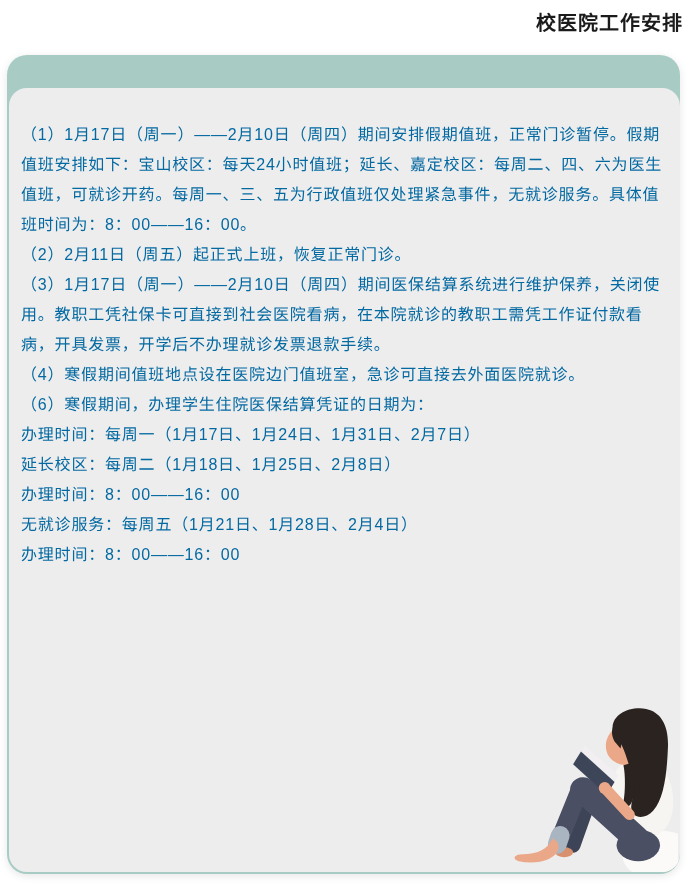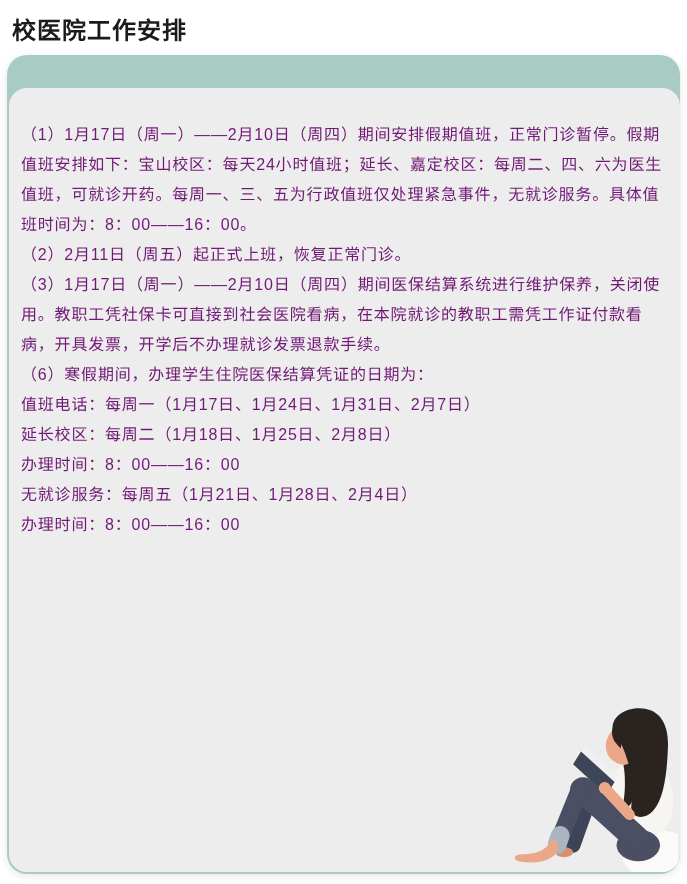--- a/index.html
+++ b/index.html
@@ -5,24 +5,24 @@
   * { box-sizing: border-box; }
   html, body { margin: 0; padding: 0; }
   body {
     width: 687px; height: 884px;
     background: #ffffff;
     font-family: "Liberation Sans", sans-serif;
     overflow: hidden;
     position: relative;
   }
   .page-title {
-    margin: 12px;
+    margin: 4px;
     padding-top: 8px;
-    text-align: left;
-    font-size: 24px;
+    text-align: right;
+    font-size: 20px;
     line-height: 22px;
     font-weight: 700;
     color: #1b1b1b;
     letter-spacing: 1px;
   }
   .notice {
     position: absolute;
     left: 7px; top: 55px;
     width: 673px; height: 819px;
   }
@@ -57,26 +57,27 @@
 </head>
 <body>
 
 <div class="page">
 
   <h1 class="page-title" style="color: rgb(27, 27, 27);">校医院工作安排</h1>
 
   <div class="notice">
     <div class="band" style="background: rgb(168, 204, 196);"></div>
     <div class="card" style="background: rgb(238, 237, 238);">
-      <div class="content" style="color: #701a75;">
+      <div class="content" style="color: #0369a1;">
         <p>（1）1月17日（周一）——2月10日（周四）期间安排假期值班，正常门诊暂停。假期值班安排如下：宝山校区：每天24小时值班；延长、嘉定校区：每周二、四、六为医生值班，可就诊开药。每周一、三、五为行政值班仅处理紧急事件，无就诊服务。具体值班时间为：8：00——16：00。</p>
         <p>（2）2月11日（周五）起正式上班，恢复正常门诊。</p>
         <p>（3）1月17日（周一）——2月10日（周四）期间医保结算系统进行维护保养，关闭使用。教职工凭社保卡可直接到社会医院看病，在本院就诊的教职工需凭工作证付款看病，开具发票，开学后不办理就诊发票退款手续。</p>
+        <p>（4）寒假期间值班地点设在医院边门值班室，急诊可直接去外面医院就诊。</p>
         <p>（6）寒假期间，办理学生住院医保结算凭证的日期为：</p>
-        <p>值班电话：每周一（1月17日、1月24日、1月31日、2月7日）</p>
+        <p>办理时间：每周一（1月17日、1月24日、1月31日、2月7日）</p>
         <p>延长校区：每周二（1月18日、1月25日、2月8日）</p>
         <p>办理时间：8：00——16：00</p>
         <p>无就诊服务：每周五（1月21日、1月28日、2月4日）</p>
         <p>办理时间：8：00——16：00</p>
       </div>
 
       <svg class="illustration" viewBox="0 0 200 170" xmlns="http://www.w3.org/2000/svg" aria-hidden="true">
 
         <ellipse cx="181" cy="153" rx="37" ry="25" fill="#fbfaf8"></ellipse>
 

